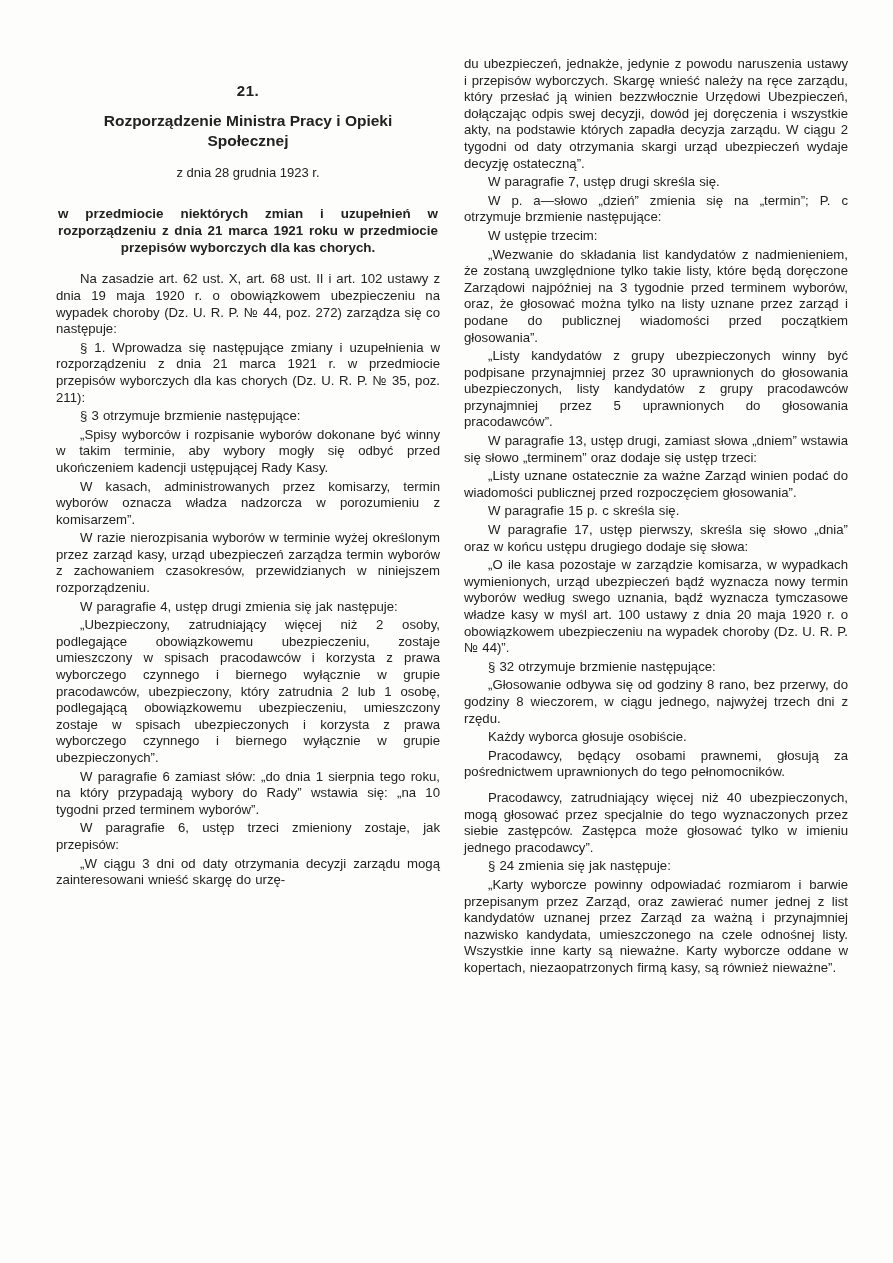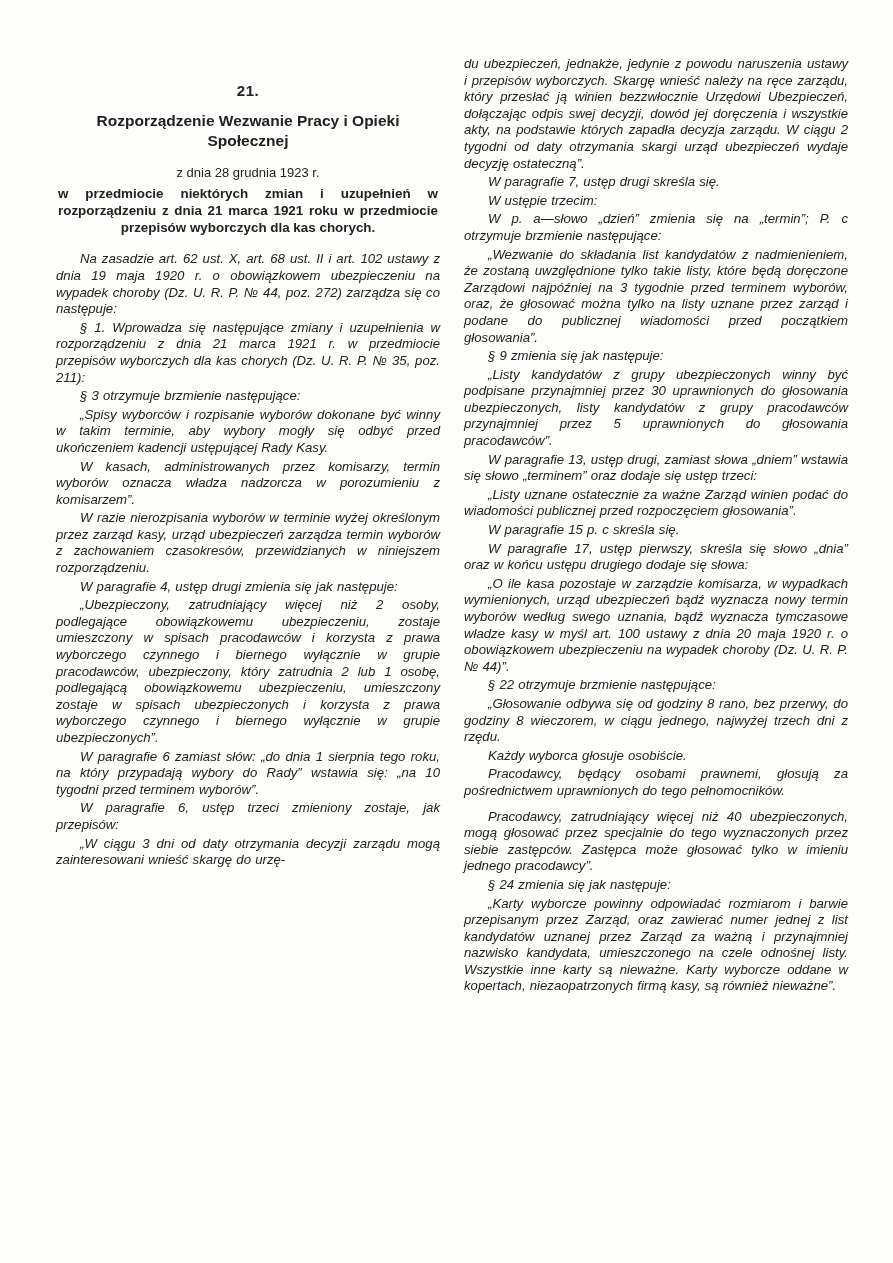--- a/index.html
+++ b/index.html
@@ -40,86 +40,84 @@
   }
   .title {
     font-weight: bold;
     font-size: 15.5px;
     line-height: 1.32;
     margin-bottom: 13px;
     padding: 0 18px;
   }
   .date {
     font-size: 13px;
-    margin-bottom: 5px;
+    margin-bottom: 25px;
   }
   .subject {
     font-weight: bold;
     font-size: 13.4px;
     line-height: 1.28;
     text-align: justify;
     text-align-last: center;
     margin-bottom: 15px;
     padding: 0 2px;
   }
   
 
   .body p {
     font-size: 13.2px;
     line-height: 16.6px;
     text-align: justify;
     text-indent: 24px;
     margin-bottom: 2px;
     word-spacing: 0.5px;
-    font-style: italic;
   }
   .body p.noindent { text-indent: 0; }
   .body p.gap-above { margin-top: 9px; }
 </style>
 </head>
 <body>
 
 <div class="page">
   <div class="columns">
 
     <div class="col col-left body">
       <div class="heading-block">
         <div class="ordinal">21.</div>
-        <div class="title">Rozporządzenie Wezwanie Pracy i Opieki Społecznej</div>
+        <div class="title">Rozporządzenie Ministra Pracy i Opieki Społecznej</div>
         <div class="date">z dnia 28 grudnia 1923 r.</div>
         <div class="subject">w przedmiocie niektórych zmian i uzupełnień w rozporządzeniu z dnia 21 marca 1921 roku w przedmiocie przepisów wyborczych dla kas chorych.</div>
       </div>
 
       <p>Na zasadzie art. 62 ust. X, art. 68 ust. II i art. 102 ustawy z dnia 19 maja 1920 r. o obowiązkowem ubezpieczeniu na wypadek choroby (Dz. U. R. P. № 44, poz. 272) zarządza się co następuje:</p>
       <p>§ 1. Wprowadza się następujące zmiany i uzupełnienia w rozporządzeniu z dnia 21 marca 1921 r. w przedmiocie przepisów wyborczych dla kas chorych (Dz. U. R. P. № 35, poz. 211):</p>
       <p>§ 3 otrzymuje brzmienie następujące:</p>
       <p>„Spisy wyborców i rozpisanie wyborów dokonane być winny w takim terminie, aby wybory mogły się odbyć przed ukończeniem kadencji ustępującej Rady Kasy.</p>
       <p>W kasach, administrowanych przez komisarzy, termin wyborów oznacza władza nadzorcza w porozumieniu z komisarzem”.</p>
       <p>W razie nierozpisania wyborów w terminie wyżej określonym przez zarząd kasy, urząd ubezpieczeń zarządza termin wyborów z zachowaniem czasokresów, przewidzianych w niniejszem rozporządzeniu.</p>
       <p>W paragrafie 4, ustęp drugi zmienia się jak następuje:</p>
       <p>„Ubezpieczony, zatrudniający więcej niż 2 osoby, podlegające obowiązkowemu ubezpieczeniu, zostaje umieszczony w spisach pracodawców i korzysta z prawa wyborczego czynnego i biernego wyłącznie w grupie pracodawców, ubezpieczony, który zatrudnia 2 lub 1 osobę, podlegającą obowiązkowemu ubezpieczeniu, umieszczony zostaje w spisach ubezpieczonych i korzysta z prawa wyborczego czynnego i biernego wyłącznie w grupie ubezpieczonych”.</p>
       <p>W paragrafie 6 zamiast słów: „do dnia 1 sierpnia tego roku, na który przypadają wybory do Rady” wstawia się: „na 10 tygodni przed terminem wyborów”.</p>
       <p>W paragrafie 6, ustęp trzeci zmieniony zostaje, jak przepisów:</p>
       <p>„W ciągu 3 dni od daty otrzymania decyzji zarządu mogą zainteresowani wnieść skargę do urzę-</p>
     </div>
 
     <div class="col col-right body">
       <p class="noindent">du ubezpieczeń, jednakże, jedynie z powodu naruszenia ustawy i przepisów wyborczych. Skargę wnieść należy na ręce zarządu, który przesłać ją winien bezzwłocznie Urzędowi Ubezpieczeń, dołączając odpis swej decyzji, dowód jej doręczenia i wszystkie akty, na podstawie których zapadła decyzja zarządu. W ciągu 2 tygodni od daty otrzymania skargi urząd ubezpieczeń wydaje decyzję ostateczną”.</p>
       <p>W paragrafie 7, ustęp drugi skreśla się.</p>
+      <p>W p. a—słowo „dzień” zmienia się na „termin”; P. c otrzymuje brzmienie następujące:</p>
       <p>W ustępie trzecim:</p>
-      <p>W p. a—słowo „dzień” zmienia się na „termin”; P. c otrzymuje brzmienie następujące:</p>
       <p>„Wezwanie do składania list kandydatów z nadmienieniem, że zostaną uwzględnione tylko takie listy, które będą doręczone Zarządowi najpóźniej na 3 tygodnie przed terminem wyborów, oraz, że głosować można tylko na listy uznane przez zarząd i podane do publicznej wiadomości przed początkiem głosowania”.</p>
-      <p>§ 9 zmienia się jak następuje:</p>
       <p>„Listy kandydatów z grupy ubezpieczonych winny być podpisane przynajmniej przez 30 uprawnionych do głosowania ubezpieczonych, listy kandydatów z grupy pracodawców przynajmniej przez 5 uprawnionych do głosowania pracodawców”.</p>
       <p>W paragrafie 13, ustęp drugi, zamiast słowa „dniem” wstawia się słowo „terminem” oraz dodaje się ustęp trzeci:</p>
       <p>„Listy uznane ostatecznie za ważne Zarząd winien podać do wiadomości publicznej przed rozpoczęciem głosowania”.</p>
       <p>W paragrafie 15 p. c skreśla się.</p>
       <p>W paragrafie 17, ustęp pierwszy, skreśla się słowo „dnia” oraz w końcu ustępu drugiego dodaje się słowa:</p>
       <p>„O ile kasa pozostaje w zarządzie komisarza, w wypadkach wymienionych, urząd ubezpieczeń bądź wyznacza nowy termin wyborów według swego uznania, bądź wyznacza tymczasowe władze kasy w myśl art. 100 ustawy z dnia 20 maja 1920 r. o obowiązkowem ubezpieczeniu na wypadek choroby (Dz. U. R. P. № 44)”.</p>
-      <p>§ 22 otrzymuje brzmienie następujące:</p>
+      <p>§ 32 otrzymuje brzmienie następujące:</p>
       <p>„Głosowanie odbywa się od godziny 8 rano, bez przerwy, do godziny 8 wieczorem, w ciągu jednego, najwyżej trzech dni z rzędu.</p>
       <p>Każdy wyborca głosuje osobiście.</p>
       <p>Pracodawcy, będący osobami prawnemi, głosują za pośrednictwem uprawnionych do tego pełnomocników.</p>
       <p class="gap-above">Pracodawcy, zatrudniający więcej niż 40 ubezpieczonych, mogą głosować przez specjalnie do tego wyznaczonych przez siebie zastępców. Zastępca może głosować tylko w imieniu jednego pracodawcy”.</p>
       <p>§ 24 zmienia się jak następuje:</p>
       <p>„Karty wyborcze powinny odpowiadać rozmiarom i barwie przepisanym przez Zarząd, oraz zawierać numer jednej z list kandydatów uznanej przez Zarząd za ważną i przynajmniej nazwisko kandydata, umieszczonego na czele odnośnej listy. Wszystkie inne karty są nieważne. Karty wyborcze oddane w kopertach, niezaopatrzonych firmą kasy, są również nieważne”.</p>
     </div>
 
   </div>
 </div>

